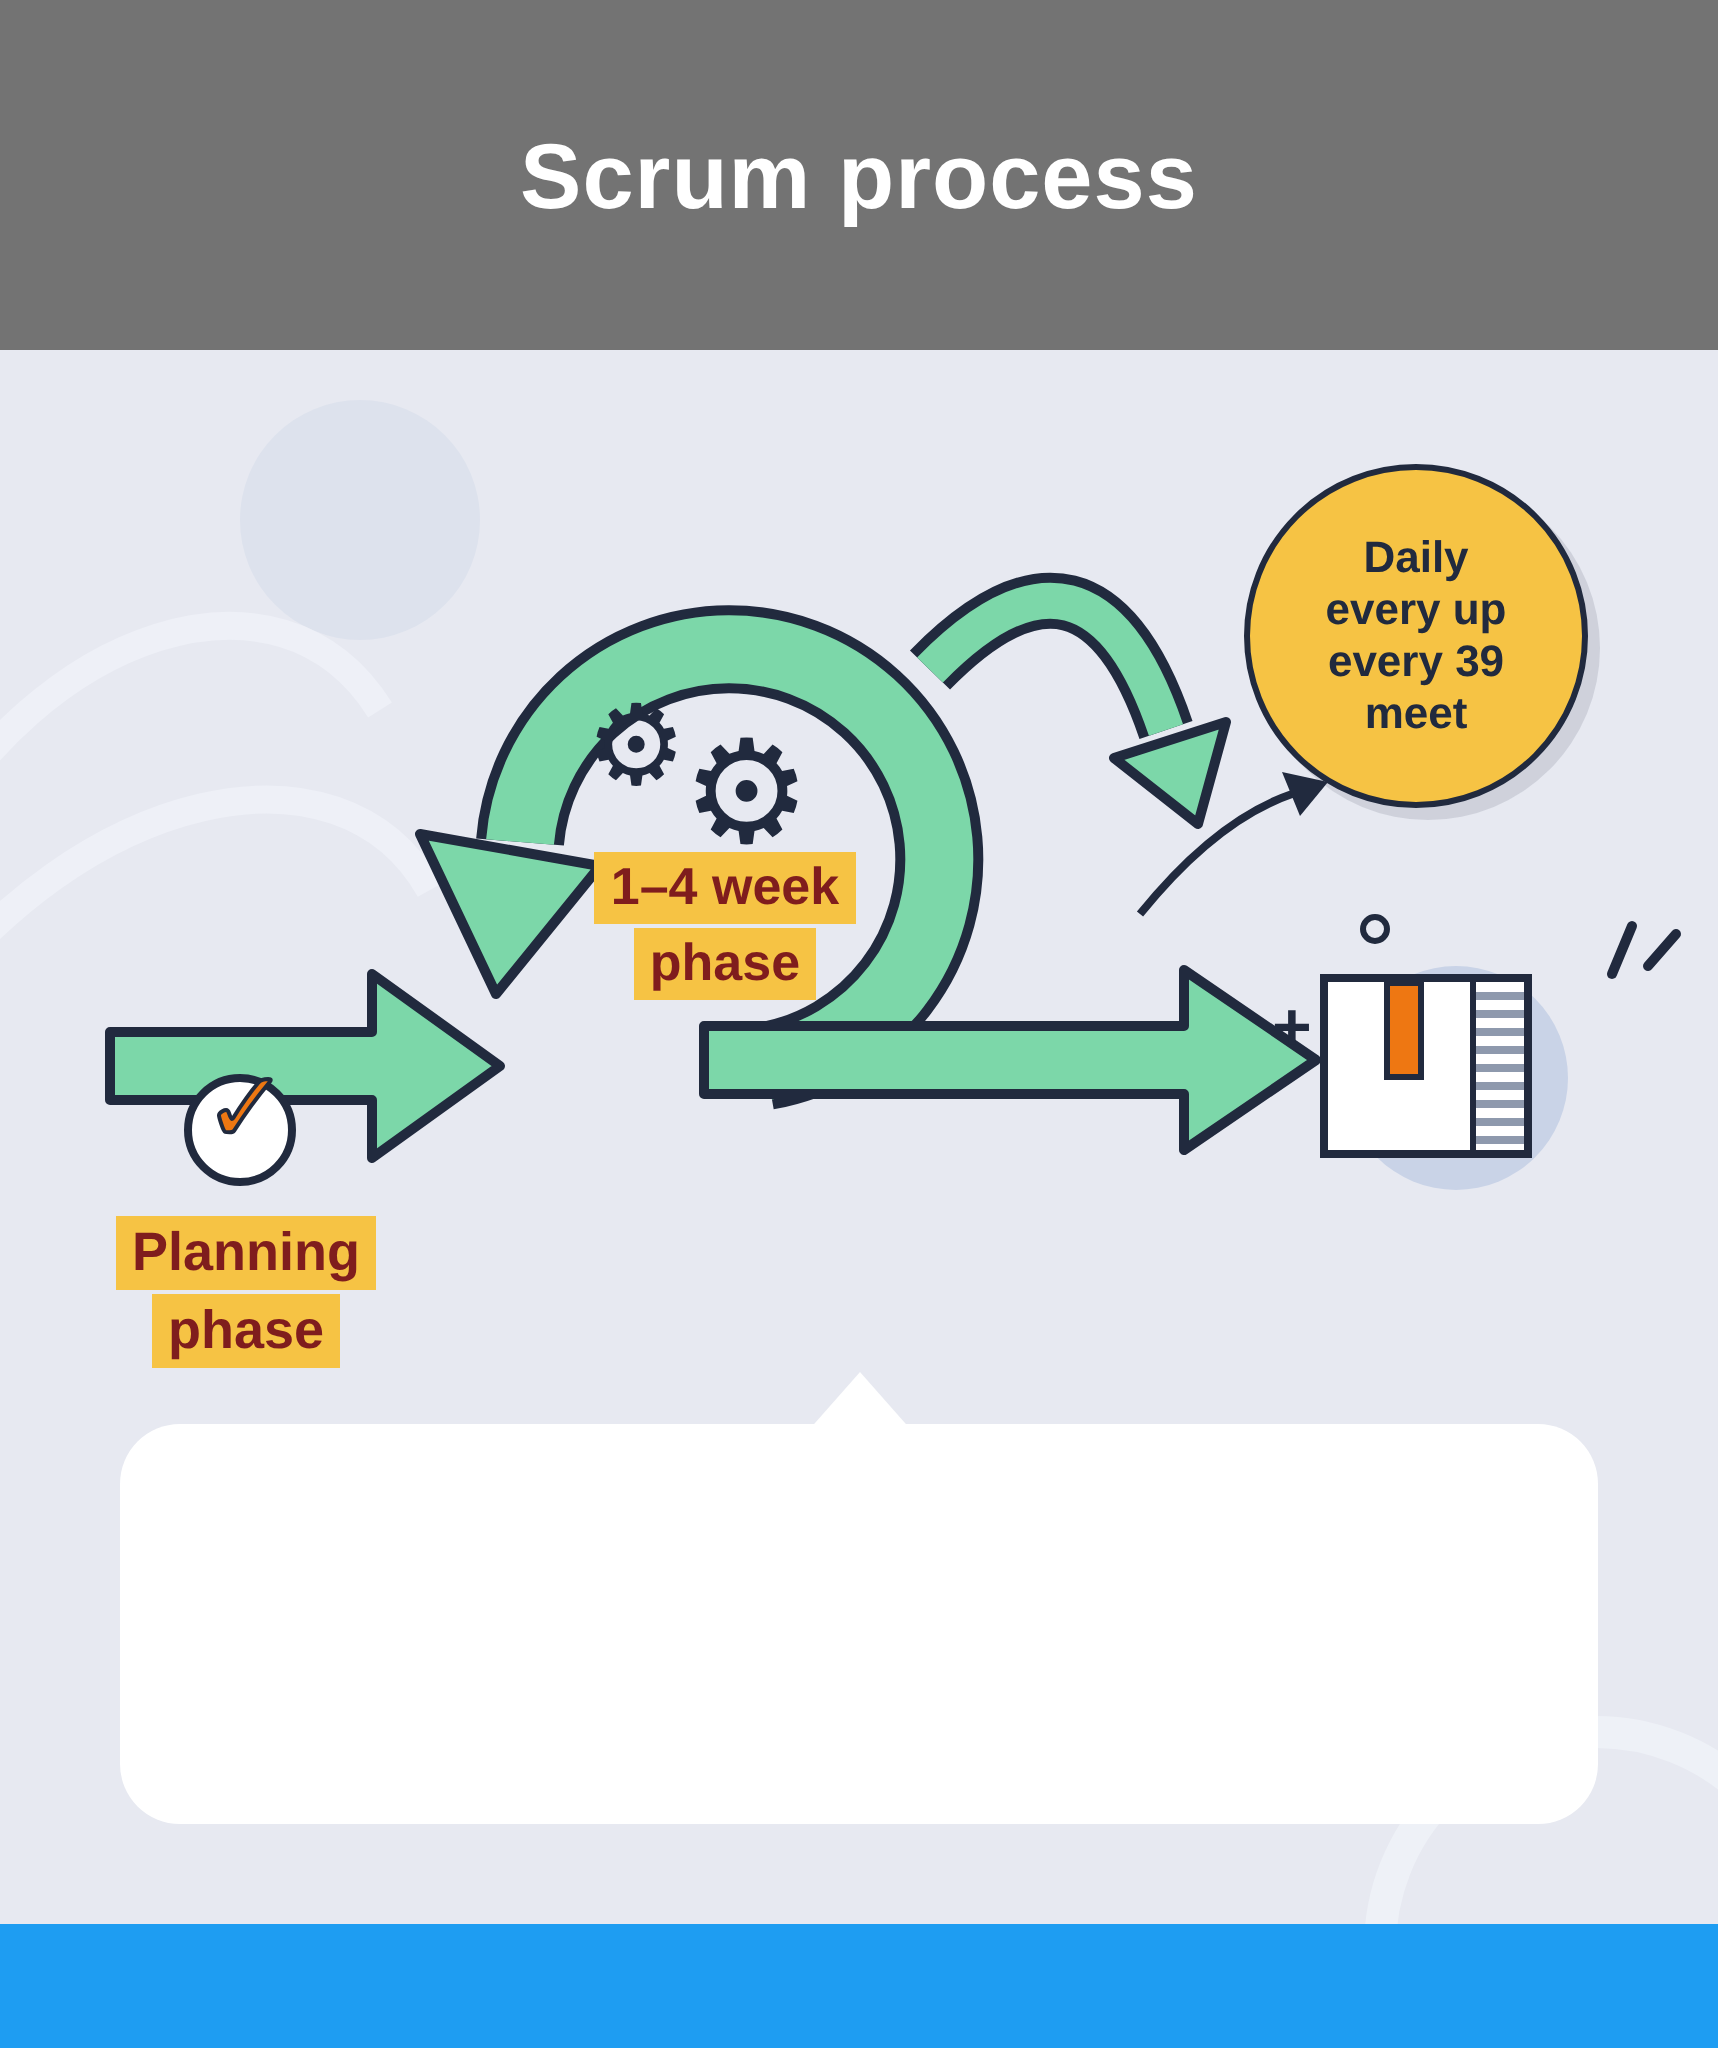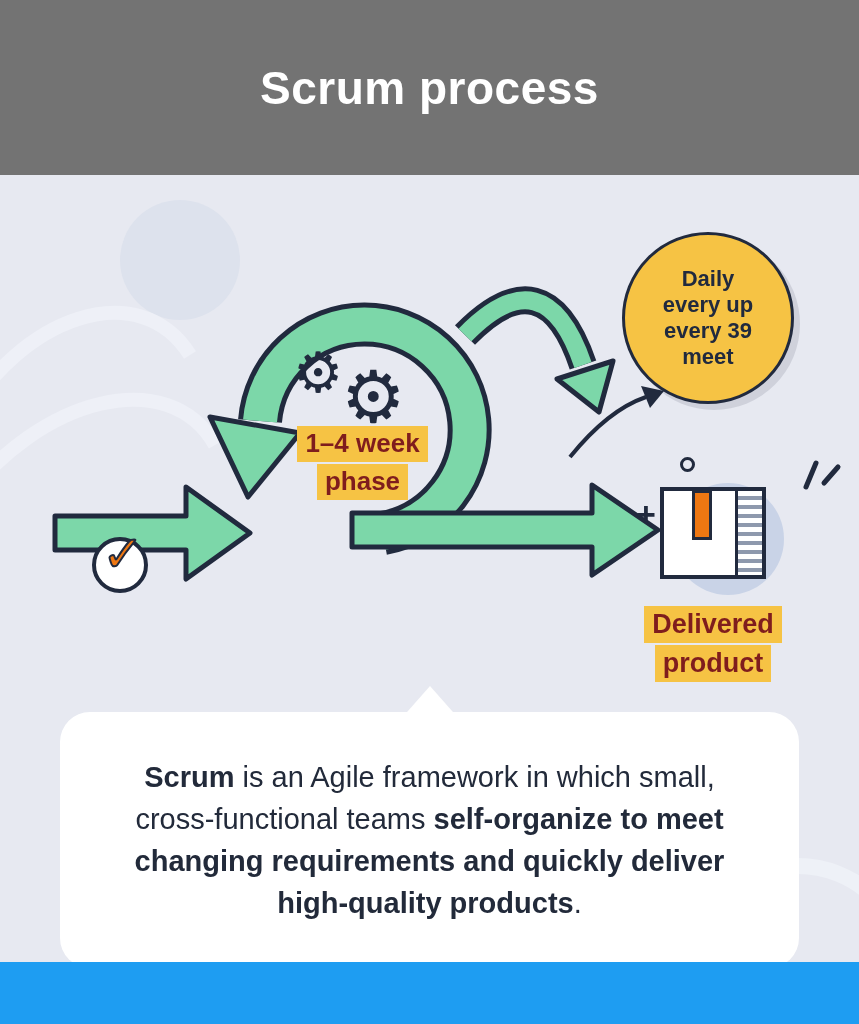--- a/index.html
+++ b/index.html
@@ -152,43 +152,40 @@
     <span class="gear gear-large">⚙</span>
 
     <div class="hl-label sprint-label">
       <span>1–4 week</span><br>
       <span>phase</span>
     </div>
 
     <div class="check-icon">
       <span class="check">✓</span>
     </div>
+    <div class="hl-label planning-label">
+      <span>Planning</span><br>
+      <span>phase</span>
+    </div>
 
     <div class="package-cluster">
       <div class="package-bg-circle"></div>
       <span class="plus-icon">+</span>
       <div class="knob-icon"></div>
       <div class="package-box">
         <div class="package-stripe"></div>
         <div class="package-hatch"></div>
       </div>
       <svg class="spark-icon" width="44" height="44" viewBox="0 0 44 44">
         <path d="M8 38 L18 14 M26 34 L40 18" stroke="#212A3E" stroke-width="5" stroke-linecap="round" fill="none"></path>
       </svg>
     </div>
-    <div class="hl-label delivered-label">
-      <span>Delivered</span><br>
-      <span>product</span>
-    </div>
   </div>
 
   <div class="deco-ring"></div>
 
   <div class="card">
     <div class="card-notch"></div>
-    <div class="card-text">
-      <span class="b">Scrum</span><span> is an Agile framework in which small, cross-functional teams </span><span class="b">self-organize to meet changing requirements and quickly deliver high-quality products</span><span>.</span>
-    </div>
   </div>
 
   <div class="footer-band"></div>
 
 </div>
 
 </body></html>

